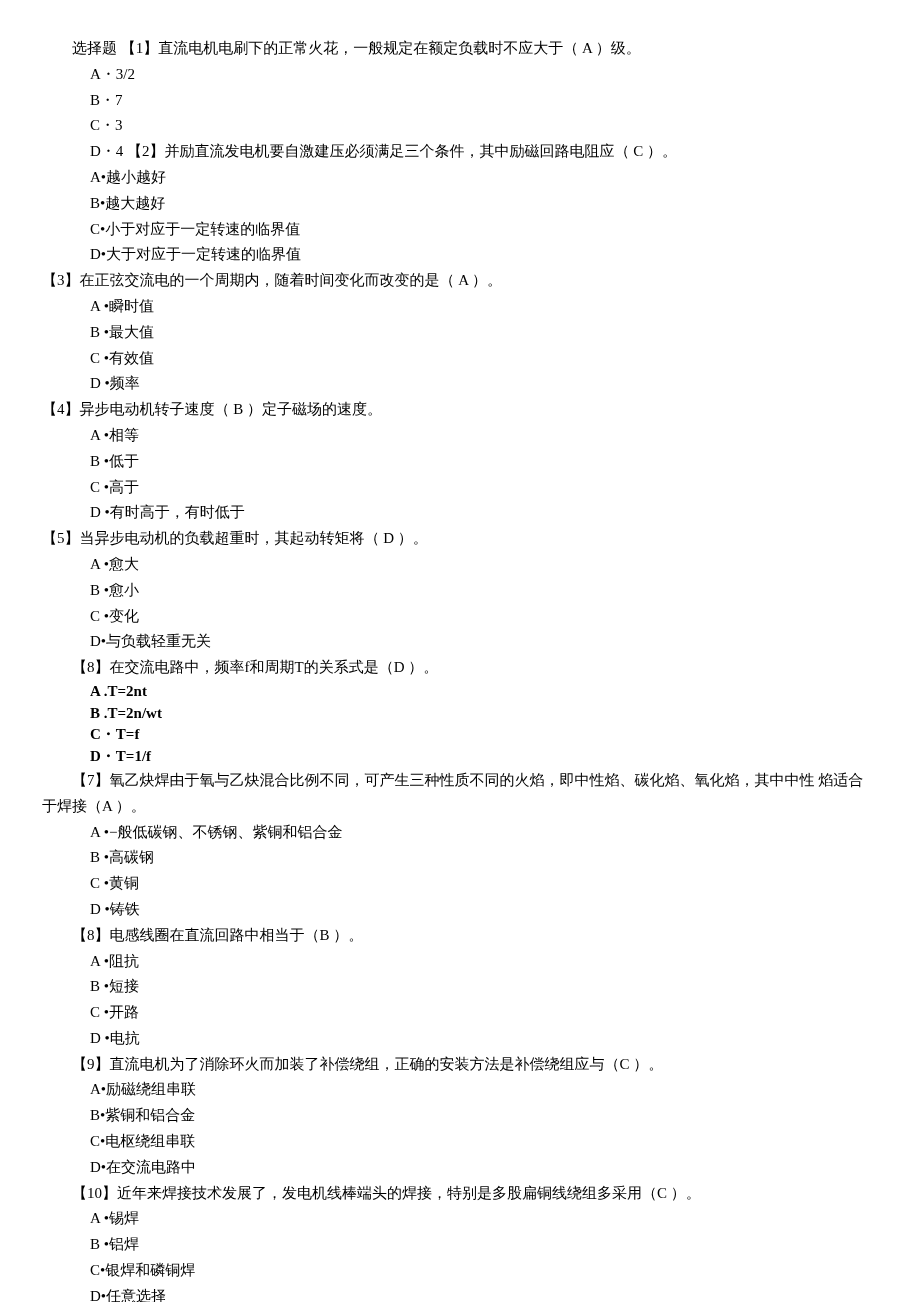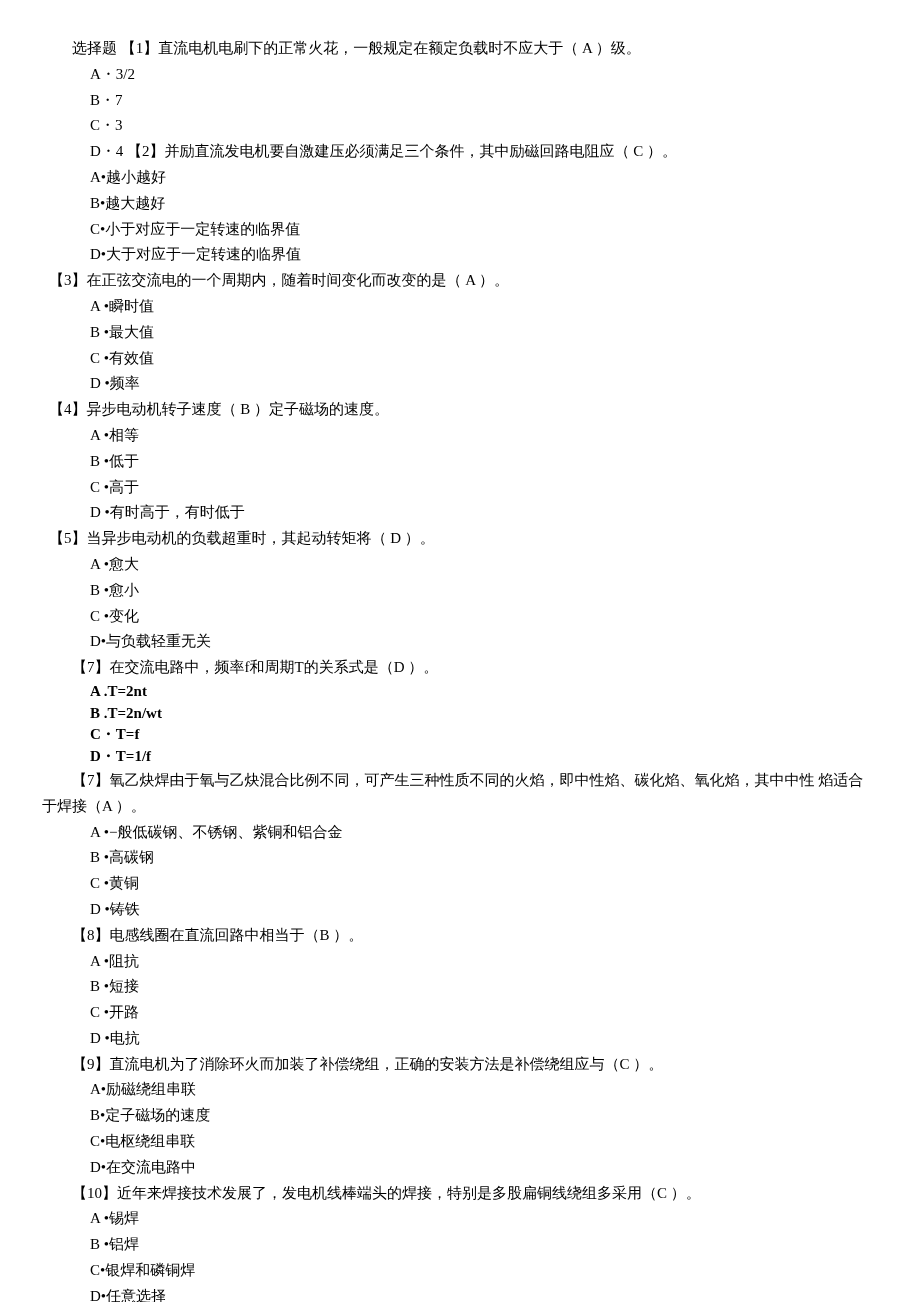--- a/index.html
+++ b/index.html
@@ -13,21 +13,21 @@
     box-sizing: border-box;
     line-height: 1.72;
   }
   .line {
     white-space: pre-wrap;
   }
   .q-stem-first {
     text-indent: 2em;
   }
   .q-stem {
-    margin-left: 7px;
+    margin-left: 0;
   }
   .opt {
     margin-left: 3.2em;
     font-family: Liberation Serif, serif;
   }
   .opt-tight {
     margin-left: 3.2em;
     line-height: 1.45;
     font-weight: bold;
   }
@@ -59,41 +59,41 @@
 <div class="line opt">B •低于</div>
 <div class="line opt">C •高于</div>
 <div class="line opt">D •有时高于，有时低于</div>
 
 <div class="line q-stem">【5】当异步电动机的负载超重时，其起动转矩将（ D ）。</div>
 <div class="line opt">A •愈大</div>
 <div class="line opt">B •愈小</div>
 <div class="line opt">C •变化</div>
 <div class="line opt">D•与负载轻重无关</div>
 
-<div class="line stem-indent">【7】在交流电路中，频率f和周期T的关系式是（D ）。</div>
+<div class="line stem-indent">【8】在交流电路中，频率f和周期T的关系式是（D ）。</div>
 <div class="line opt-tight">A .T=2nt</div>
 <div class="line opt-tight">B .T=2n/wt</div>
 <div class="line opt-tight">C・T=f</div>
 <div class="line opt-tight">D・T=1/f</div>
 
 <div class="line stem-indent">【7】氧乙炔焊由于氧与乙炔混合比例不同，可产生三种性质不同的火焰，即中性焰、碳化焰、氧化焰，其中中性 焰适合于焊接（A ）。</div>
 <div class="line opt">A •−般低碳钢、不锈钢、紫铜和铝合金</div>
 <div class="line opt">B •高碳钢</div>
 <div class="line opt">C •黄铜</div>
 <div class="line opt">D •铸铁</div>
 
 <div class="line stem-indent">【8】电感线圈在直流回路中相当于（B ）。</div>
 <div class="line opt">A •阻抗</div>
 <div class="line opt">B •短接</div>
 <div class="line opt">C •开路</div>
 <div class="line opt">D •电抗</div>
 
 <div class="line stem-indent">【9】直流电机为了消除环火而加装了补偿绕组，正确的安装方法是补偿绕组应与（C ）。</div>
 <div class="line opt">A•励磁绕组串联</div>
-<div class="line opt">B•定子磁场的速度</div>
+<div class="line opt">B•紫铜和铝合金</div>
 <div class="line opt">C•电枢绕组串联</div>
 <div class="line opt">D•在交流电路中</div>
 
 <div class="line stem-indent">【10】近年来焊接技术发展了，发电机线棒端头的焊接，特别是多股扁铜线绕组多采用（C ）。</div>
 <div class="line opt">A •锡焊</div>
 <div class="line opt">B •铝焊</div>
 <div class="line opt">C•银焊和磷铜焊</div>
 <div class="line opt">D•任意选择</div>
 
 </body></html>

